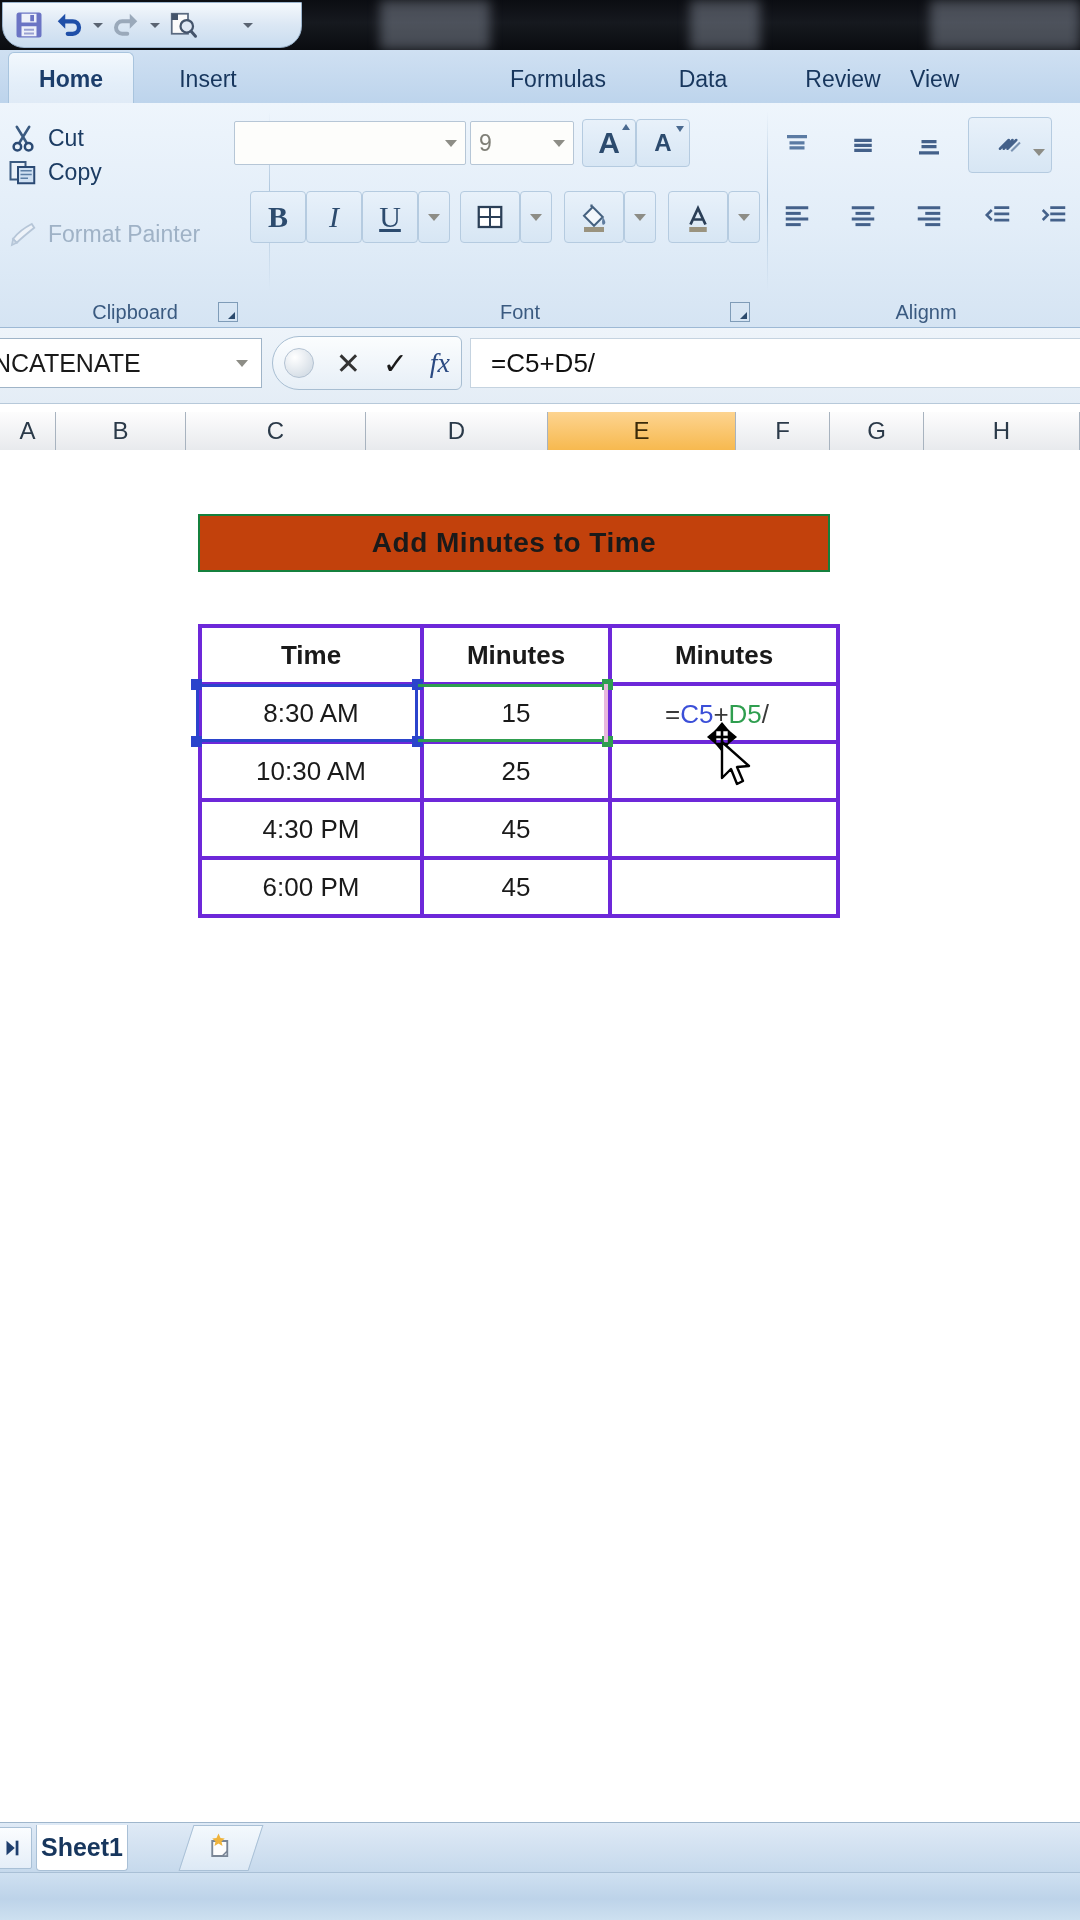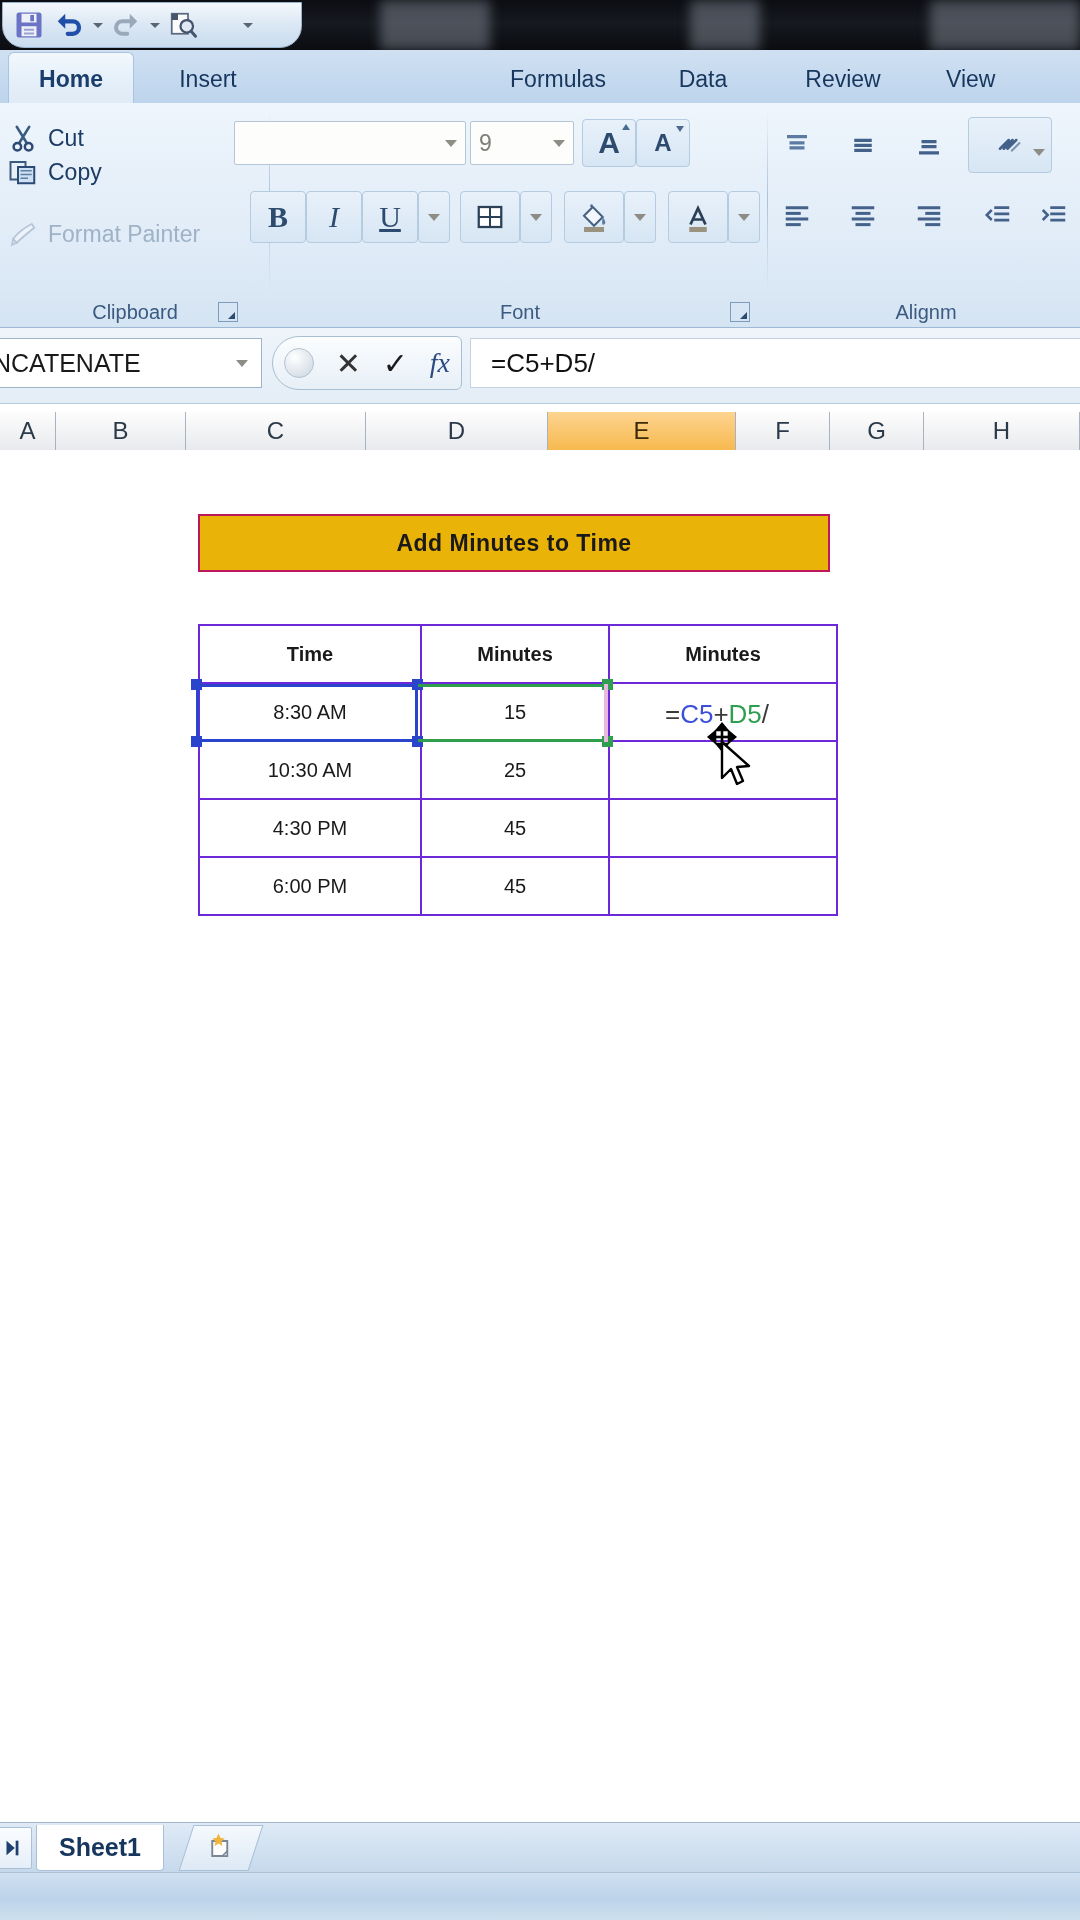--- a/index.html
+++ b/index.html
@@ -160,36 +160,36 @@
   }
 
   
   .sheet {
     position: absolute; left: 0; top: 450px; width: 1080px; height: 1400px;
     background: #ffffff;
   }
 
   .banner {
     position: absolute; left: 198px; top: 514px; width: 632px; height: 58px;
-    background: #eab308;
-    border: 2px solid #be185d;
+    background: #c2410c;
+    border: 2px solid #15803d;
     display: flex; align-items: center; justify-content: center;
-    font-size: 23px; font-weight: bold; color: #1a1a1a;
+    font-size: 28px; font-weight: bold; color: #1a1a1a;
     letter-spacing: 0.5px;
   }
 
   .dtable {
     position: absolute; left: 198px; top: 624px;
     border-collapse: collapse;
   }
   .dtable td, .dtable th {
-    border: 2px solid #6d28d9;
+    border: 4px solid #6d28d9;
     height: 58px;
     text-align: center;
-    font-size: 20px; color: #1a1a1a;
+    font-size: 26px; color: #1a1a1a;
     background: #ffffff;
   }
   .dtable th { font-weight: bold; }
   .col-time { width: 222px; }
   .col-min  { width: 188px; }
   .col-ans  { width: 228px; }
 
   
   .refbox { position: absolute; pointer-events: none; }
   .refbox .edge { position: absolute; }
@@ -215,21 +215,21 @@
     border-top: 1px solid #9fb6cc;
   }
   .navbtn {
     position: absolute; left: -8px; top: 4px; width: 40px; height: 42px;
     display: flex; align-items: center; justify-content: center;
     background: linear-gradient(180deg,#fbfdff 0%, #e5eef8 100%);
     border: 1px solid #a9c0d6; border-radius: 2px;
   }
   .sheettab {
     position: absolute; left: 36px; top: 2px; height: 46px;
-    padding: 0 22px;
+    padding: 0 4px;
     background: #ffffff;
     border: 1px solid #a9c0d6; border-top: none; border-radius: 0 0 4px 4px;
     display: flex; align-items: center;
     font-size: 25px; font-weight: bold; color: #17365d;
   }
   .newsheet {
     position: absolute; left: 186px; top: 2px; width: 70px; height: 46px;
     background: linear-gradient(180deg,#f4f9fd 0%, #dde9f5 100%);
     border: 1px solid #a9c0d6;
     transform: skewX(-18deg);
@@ -287,21 +287,21 @@
       <div class="qat-caret" style="margin-left:36px;"></div>
     </div>
   </div>
 
   <div class="tabstrip">
     <div class="tab active" style="left:8px;width:126px;">Home</div>
     <div class="tab" style="left:148px;width:120px;">Insert</div>
     <div class="tab" style="left:478px;width:160px;">Formulas</div>
     <div class="tab" style="left:648px;width:110px;">Data</div>
     <div class="tab" style="left:768px;width:150px;">Review</div>
-    <div class="tab" style="left:928px;width:150px;justify-content:flex-start;">View</div>
+    <div class="tab" style="left:892px;width:150px;justify-content:flex-start;">View</div>
   </div>
 
   <div class="ribbon">
 
     <div class="grp" style="left:0;width:270px;">
       <div class="clip-item" style="top:14px;">
         <span class="ico">
           <svg width="30" height="30" viewBox="0 0 24 24" aria-hidden="true">
             <path d="M7 3 L15 16 M17 3 L9 16" stroke="#3b5a80" stroke-width="2" fill="none" stroke-linecap="round"></path>
             <circle cx="7.5" cy="19" r="3" fill="none" stroke="#2b4a74" stroke-width="2"></circle>

